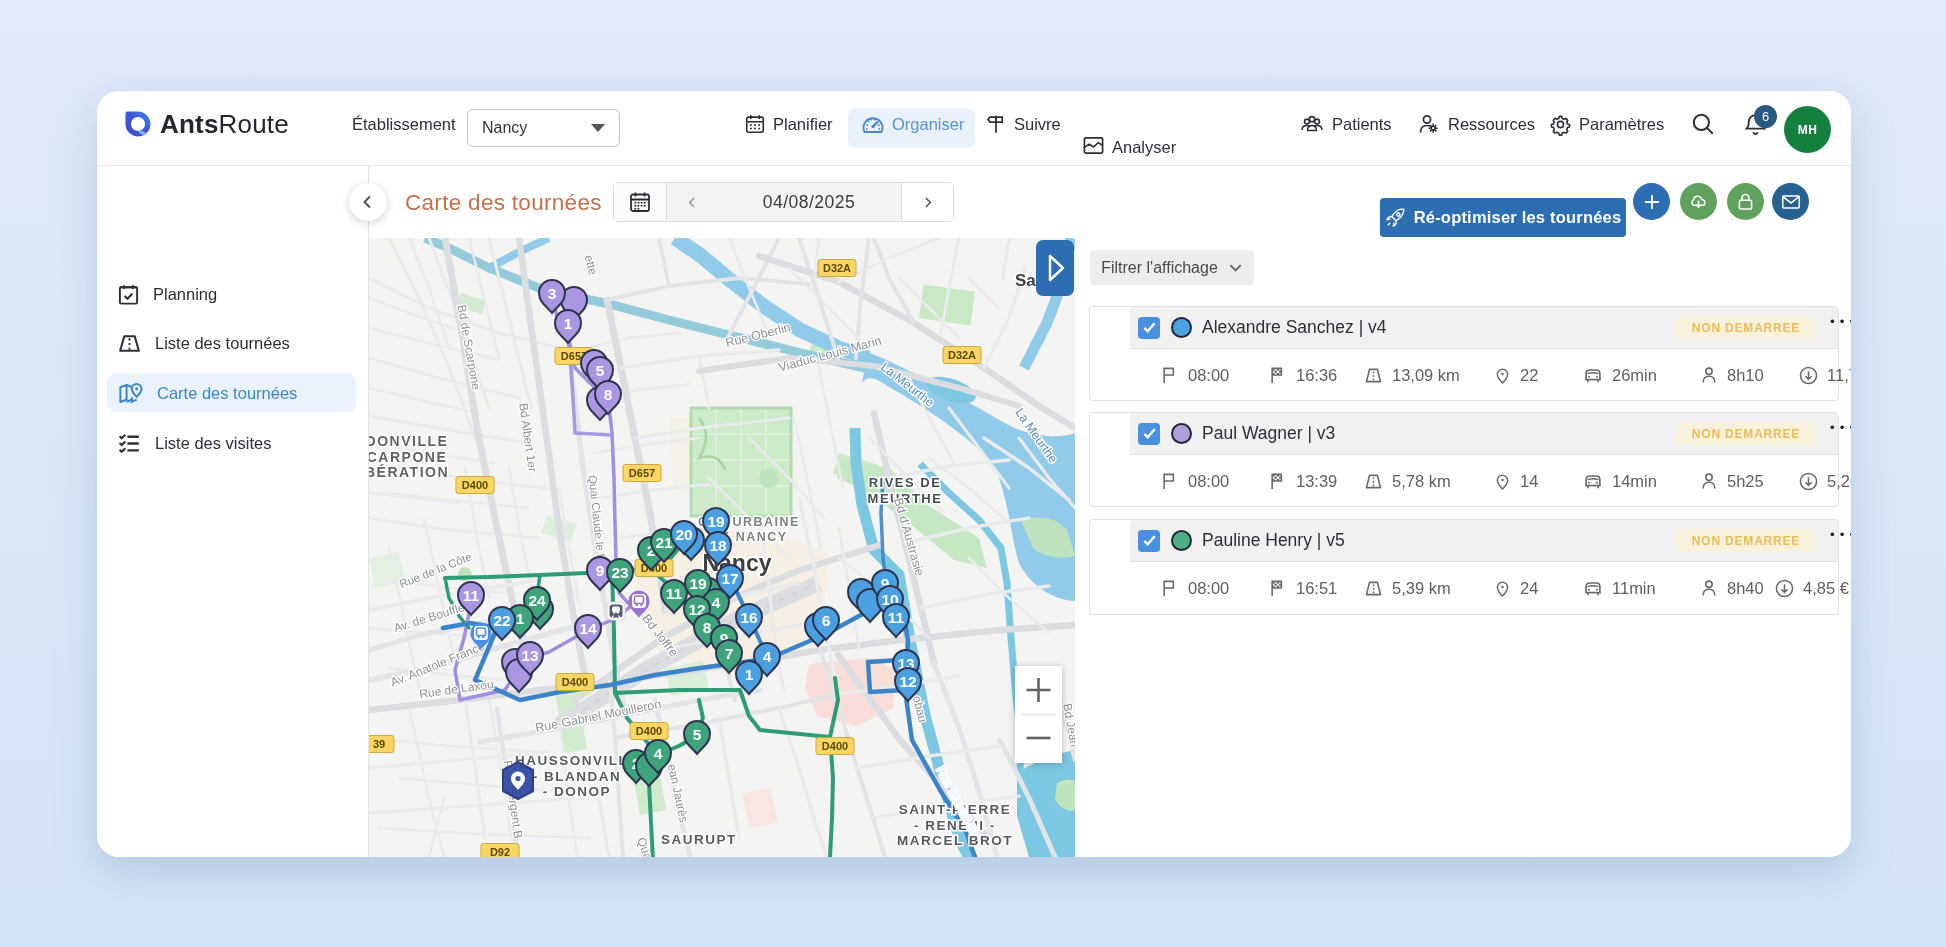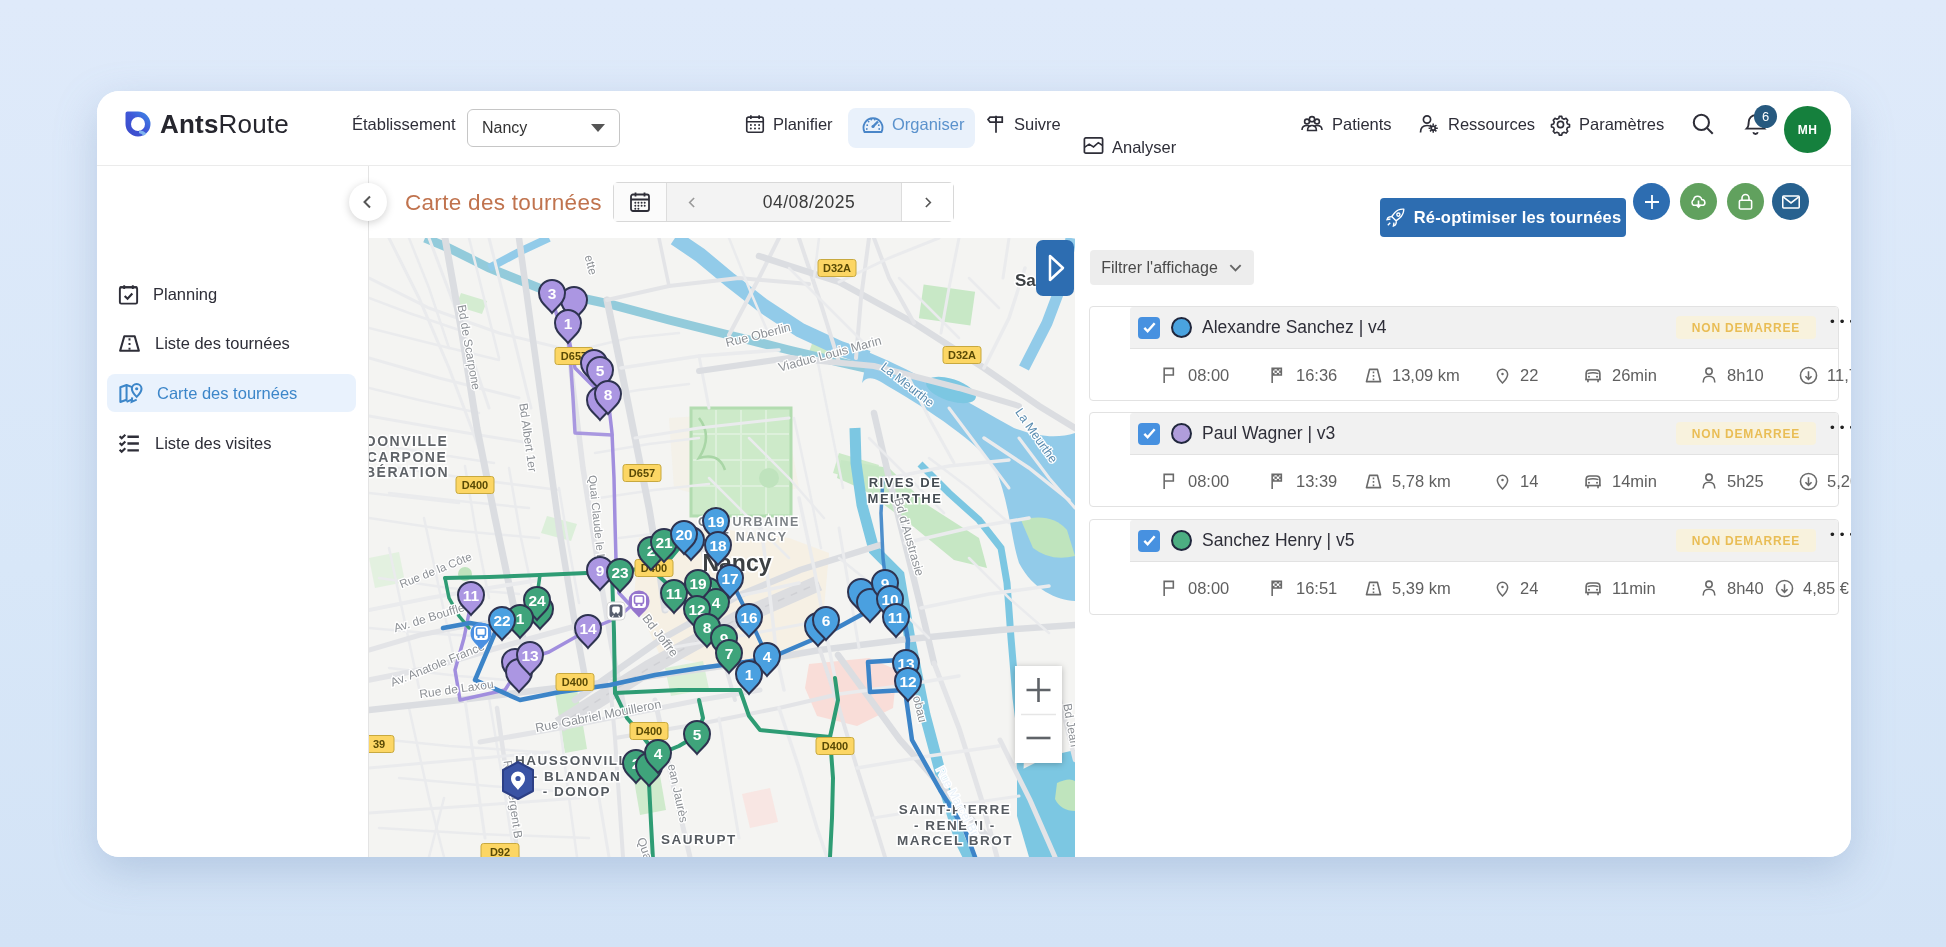--- a/index.html
+++ b/index.html
@@ -362,21 +362,21 @@
       </div>
     </div>
     <div class="rcard" style="top:281px;height:96px;">
       <div class="rhead">
         <div class="chk">
             <svg width="15" height="15" viewBox="0 0 16 16" fill="none" stroke="#fff" stroke-width="2.6">
               <path d="M2.5 8.5 L6 12 L13.5 3.5"></path>
             </svg>
           </div>
         <div class="dotc" style="background:#4cae82;"></div>
-        <div class="rname">Sanchez Henry | v5</div>
+        <div class="rname">Pauline Henry | v5</div>
         <div class="status">NON DEMARREE</div>
         <div class="dots3">•••</div>
       </div>
       <div class="rstats">
         <div class="stat" style="left:30px;"><svg width="20" height="20" viewBox="0 0 24 24" fill="none" stroke="#6a6a6a" stroke-width="1.9">
               <path d="M5 21.5 V3 M5 4 h11 v8 H5"></path>
             </svg>08:00</div>
         <div class="stat" style="left:138px;"><svg width="20" height="20" viewBox="0 0 24 24" fill="none" stroke="#6a6a6a" stroke-width="1.9">
               <path d="M5 21.5 V3 M5 4 h11 v8 H5"></path>
               <g fill="#6a6a6a" stroke="none">

